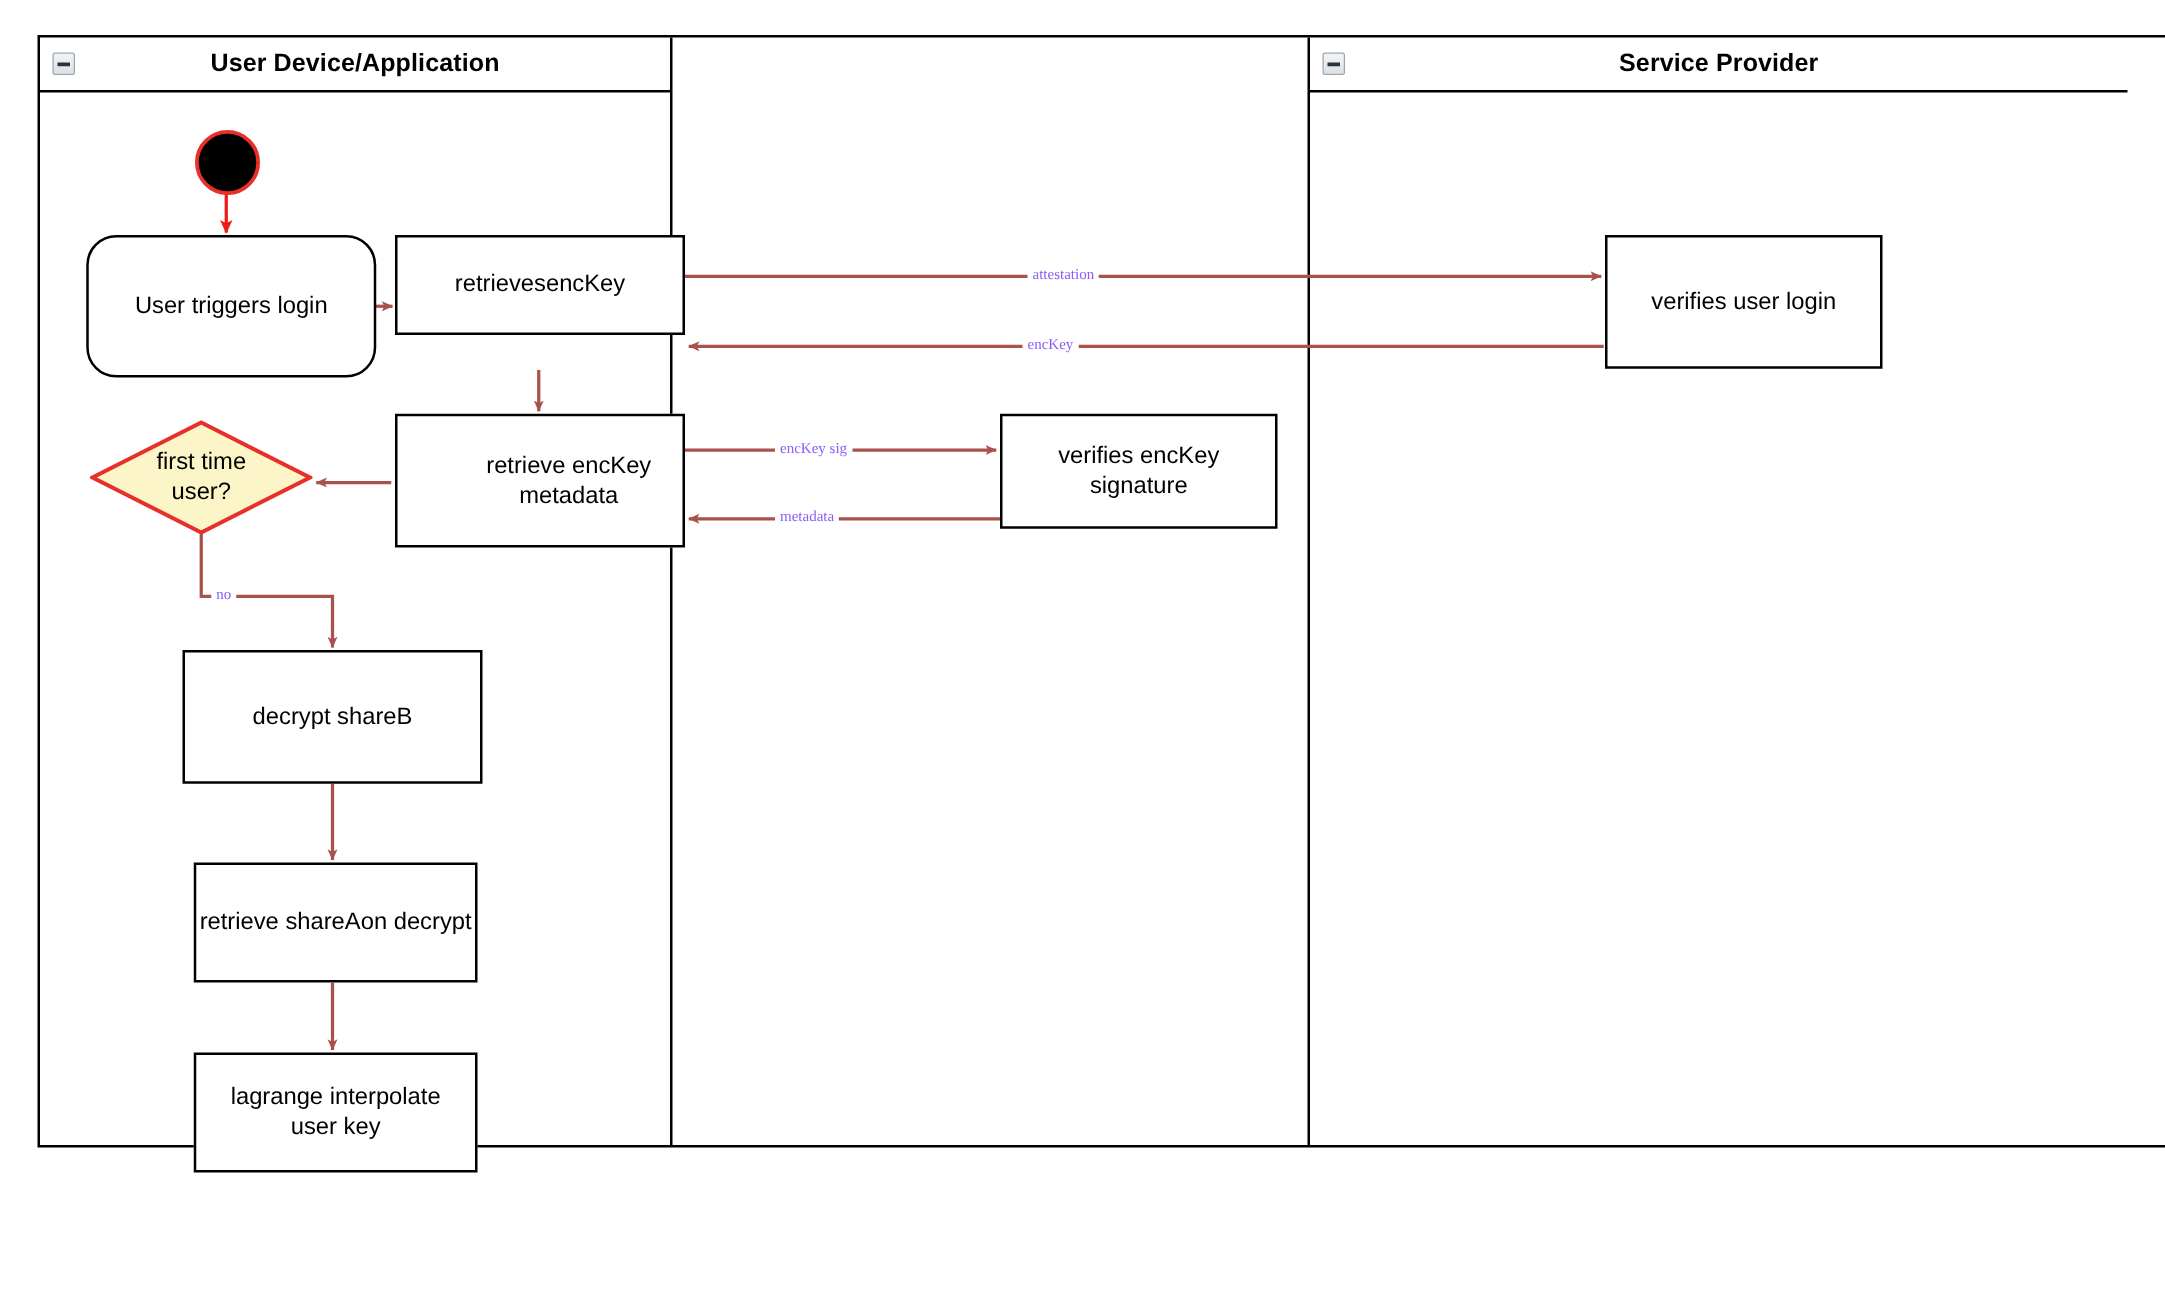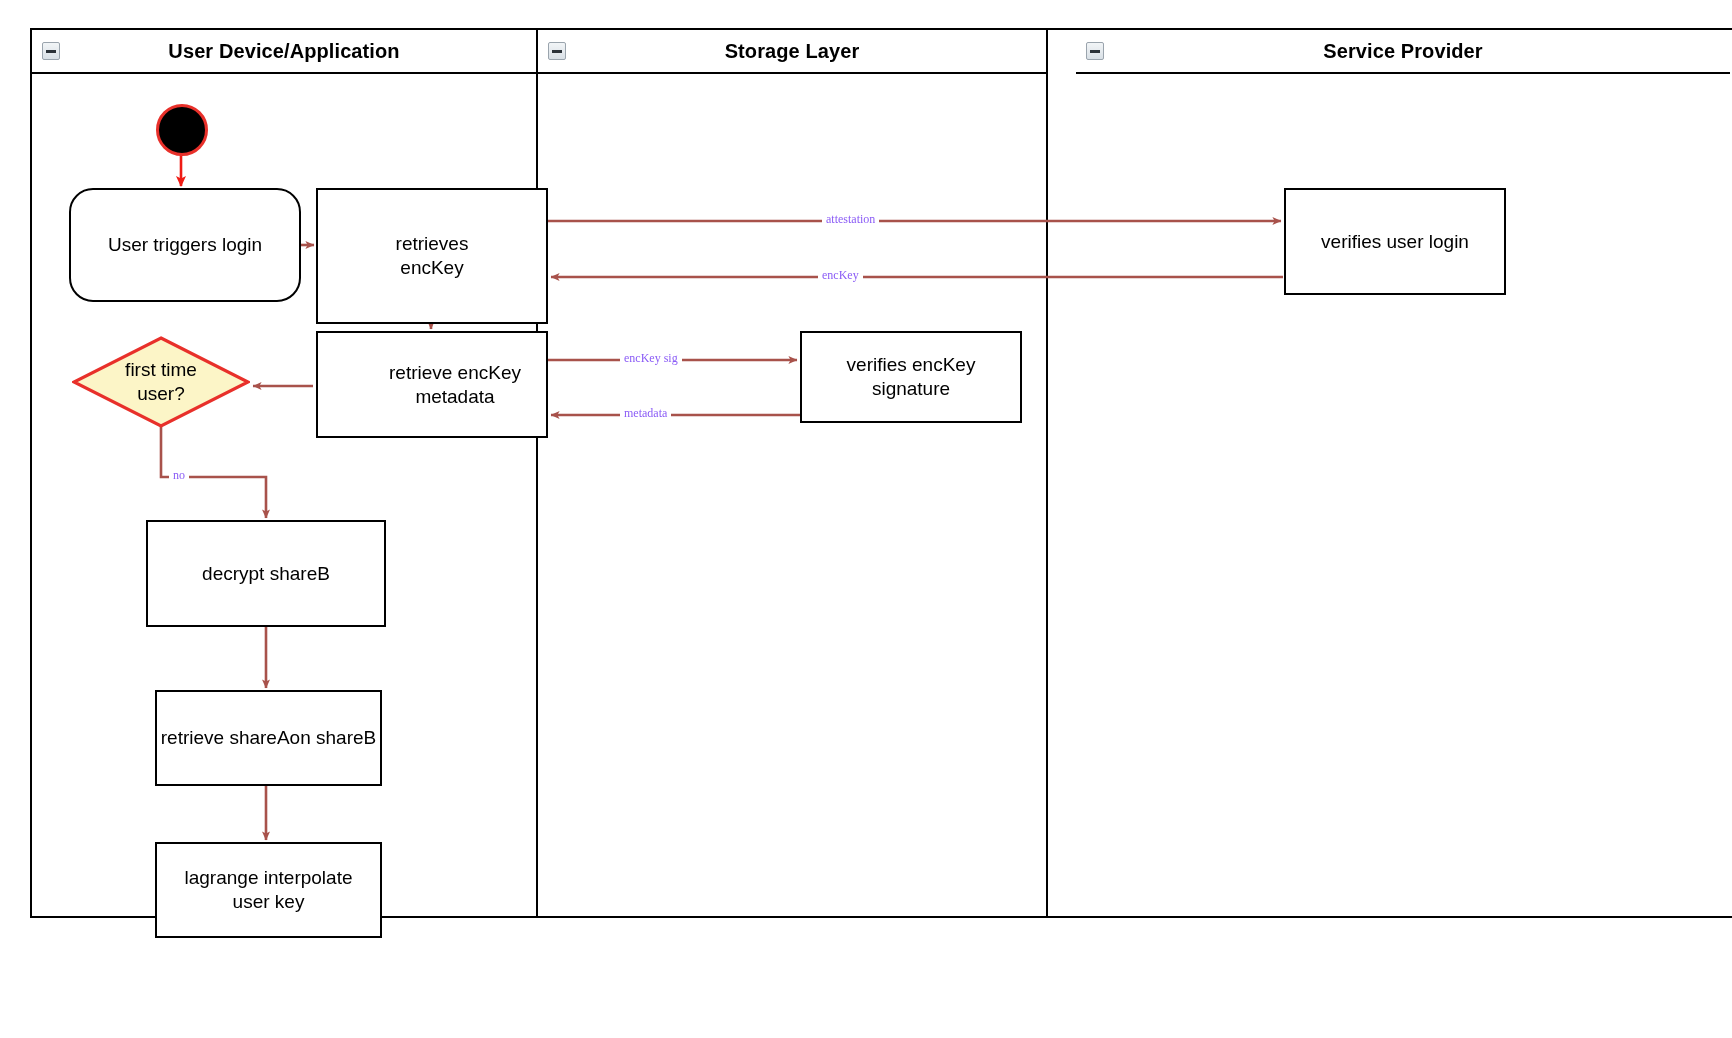--- a/index.html
+++ b/index.html
@@ -142,28 +142,22 @@
     <div class="lane-divider" style="left:504px;"></div>
     <div class="lane-divider" style="left:1014px;"></div>
 
     <div class="lane-header" style="left:0px; width:504px;">
       <div class="collapse-icon">
           <i></i>
         </div>
       <span class="lane-title">User Device/Application</span>
     </div>
 
-    <div class="lane-header" style="left:506px; width:508px;">
-      <div class="collapse-icon">
-          <i></i>
-        </div>
-      <span class="lane-title">Storage Layer</span>
-    </div>
-
-    <div class="lane-header" style="left:1016px; width:654px;margin-left:28px;">
+
+    <div class="lane-header" style="left:1016px; width:654px;">
       <div class="collapse-icon">
           <i></i>
         </div>
       <span class="lane-title">Service Provider</span>
     </div>
   </div>
 
   <svg class="edge-layer" viewBox="0 0 1732 1038">
     <defs>
       <marker id="ah" markerWidth="10" markerHeight="10" refX="8.6" refY="4" orient="auto" markerUnits="userSpaceOnUse">
@@ -205,21 +199,21 @@
   <div class="edge-label" style="left:620px; top:349px;">encKey sig</div>
   <div class="edge-label" style="left:620px; top:404px;">metadata</div>
   <div class="edge-label" style="left:169px; top:466px;">no</div>
 
   <div class="start-node" style="left:156px; top:104px; width:52px; height:52px;"></div>
 
   <div class="node task" style="left:69px; top:188px; width:232px; height:114px;border-radius:24px;">
     <span>User triggers login</span>
   </div>
 
-  <div class="node task" style="left:316px; top:188px; width:232px; height:136px; flex-direction:column;">
+  <div class="node task" style="left:316px; top:188px; width:232px; height:80px; flex-direction:row;">
     <span>retrieves</span>
     <span>encKey</span>
   </div>
 
   <div class="node task" style="left:316px; top:331px; width:232px; height:107px; flex-direction:column;padding-left:46px;">
     <span>retrieve encKey</span>
     <span>metadata</span>
   </div>
 
   <div class="decision" style="left:72px; top:336px; width:178px; height:92px;">
@@ -231,21 +225,21 @@
       <div>user?</div>
     </div>
   </div>
 
   <div class="node task" style="left:146px; top:520px; width:240px; height:107px;">
     <span>decrypt shareB</span>
   </div>
 
   <div class="node task" style="left:155px; top:690px; width:227px; height:96px; flex-direction:row;">
     <span>retrieve shareA</span>
-    <span>on shareB</span>
+    <span>on decrypt</span>
   </div>
 
   <div class="node task" style="left:155px; top:842px; width:227px; height:96px; flex-direction:column;text-align:center;">
     <span>lagrange interpolate</span>
     <span>user key</span>
   </div>
 
   <div class="node task" style="left:800px; top:331px; width:222px; height:92px; flex-direction:column;">
     <span>verifies encKey</span>
     <span>signature</span>

